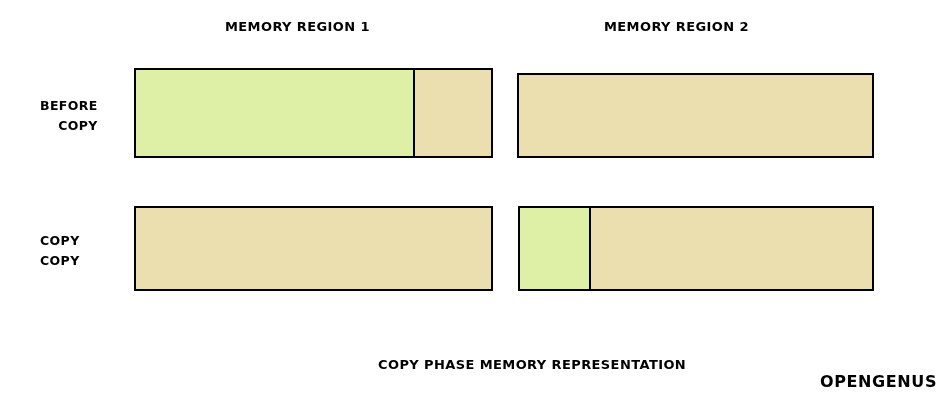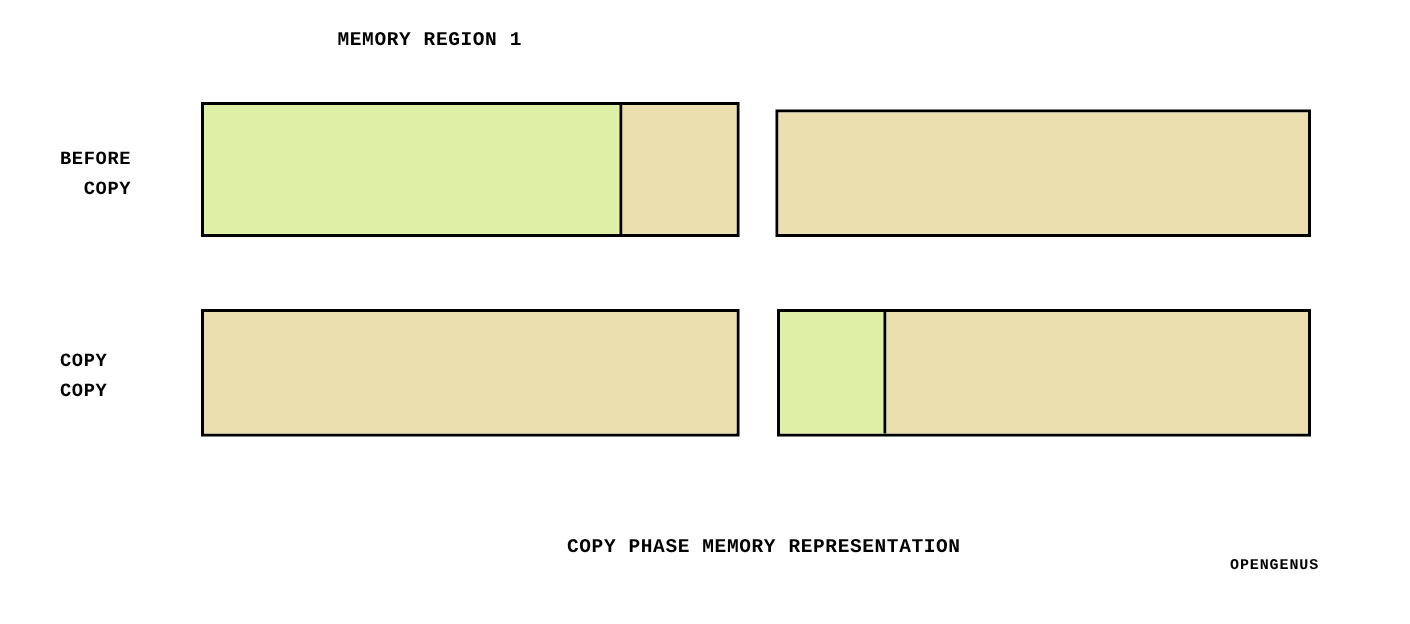--- a/index.html
+++ b/index.html
@@ -15,21 +15,20 @@
     background: #ffffff;
     font-family: "DejaVu Sans", "Liberation Sans", sans-serif;
     overflow: hidden;
   }
   .label {
     position: absolute;
     color: #000000;
     font-weight: bold;
     white-space: nowrap;
     letter-spacing: 0.4px;
-    font-family: Liberation Mono, monospace;
   }
   .header-label {
     font-size: 13px;
     top: 19px;
   }
   #header-region-1 { left: 225px; }
   #header-region-2 { left: 604px; }
 
   .row-label {
     font-size: 12.5px;
@@ -40,21 +39,21 @@
   #row-label-before { top: 96px; }
   #row-label-after  { top: 231px; }
   .row-label-line { display: block; }
 
   #caption {
     font-size: 13px;
     left: 378px;
     top: 357px;
   }
   #watermark {
-    font-size: 10px;
+    font-size: 16px;
     left: 820px;
     top: 372px;
     letter-spacing: 0.6px;
   }
 
   
   .bar {
     position: absolute;
     box-sizing: border-box;
     border: 2px solid #000000;
@@ -73,20 +72,21 @@
   #bar-before-r2 { left: 517px; top: 73px;  width: 357px; height: 85px; }
   #bar-after-r1  { left: 134px; top: 206px; width: 359px; height: 85px; }
   #bar-after-r2  { left: 518px; top: 206px; width: 356px; height: 85px; }
 </style>
 </head>
 <body>
 
 <div id="canvas">
 
   <div class="label header-label" id="header-region-1">MEMORY REGION 1</div>
+  <div class="label header-label" id="header-region-2">MEMORY REGION 2</div>
 
   <div class="label row-label" id="row-label-before">
     <span class="row-label-line">BEFORE</span>
     <span class="row-label-line">COPY</span>
   </div>
   <div class="label row-label" id="row-label-after">
     <span class="row-label-line">COPY</span>
     <span class="row-label-line">COPY</span>
   </div>
 

